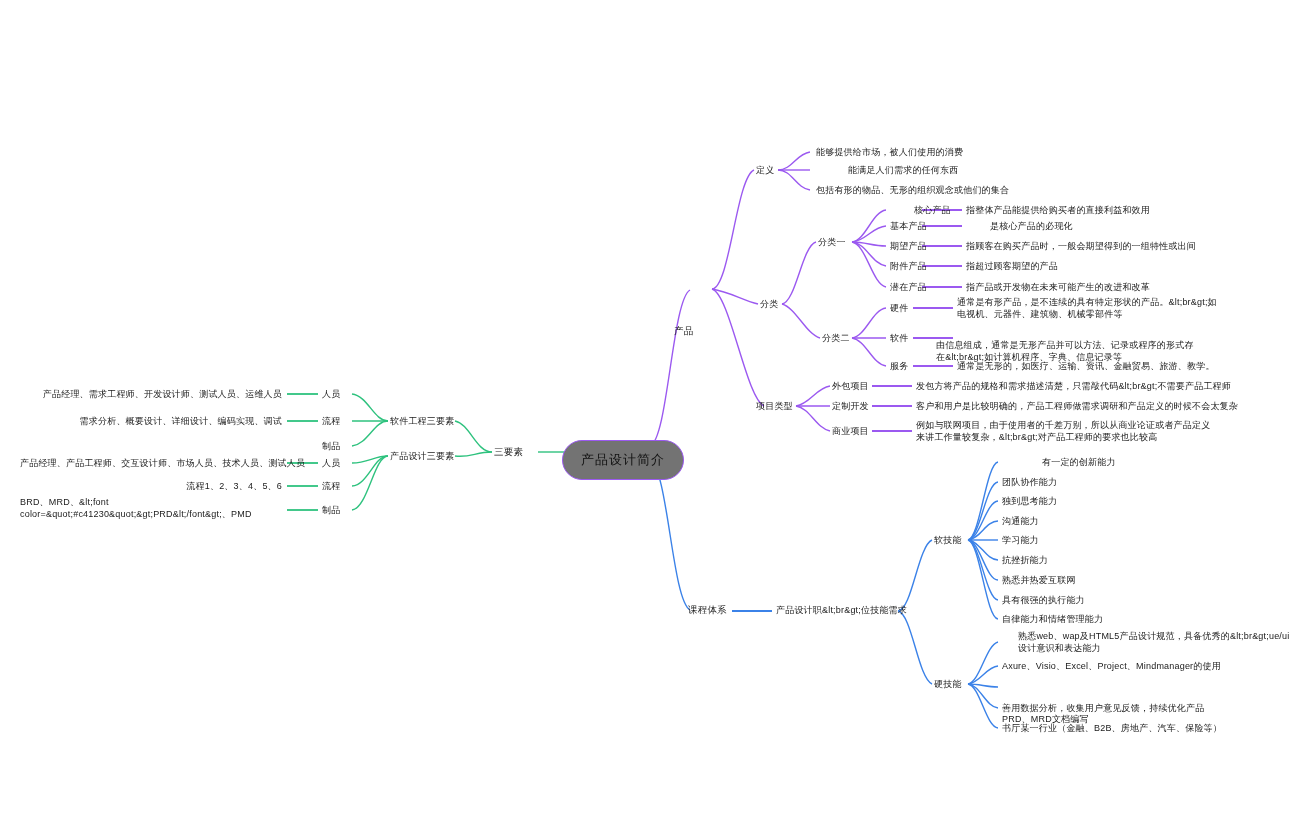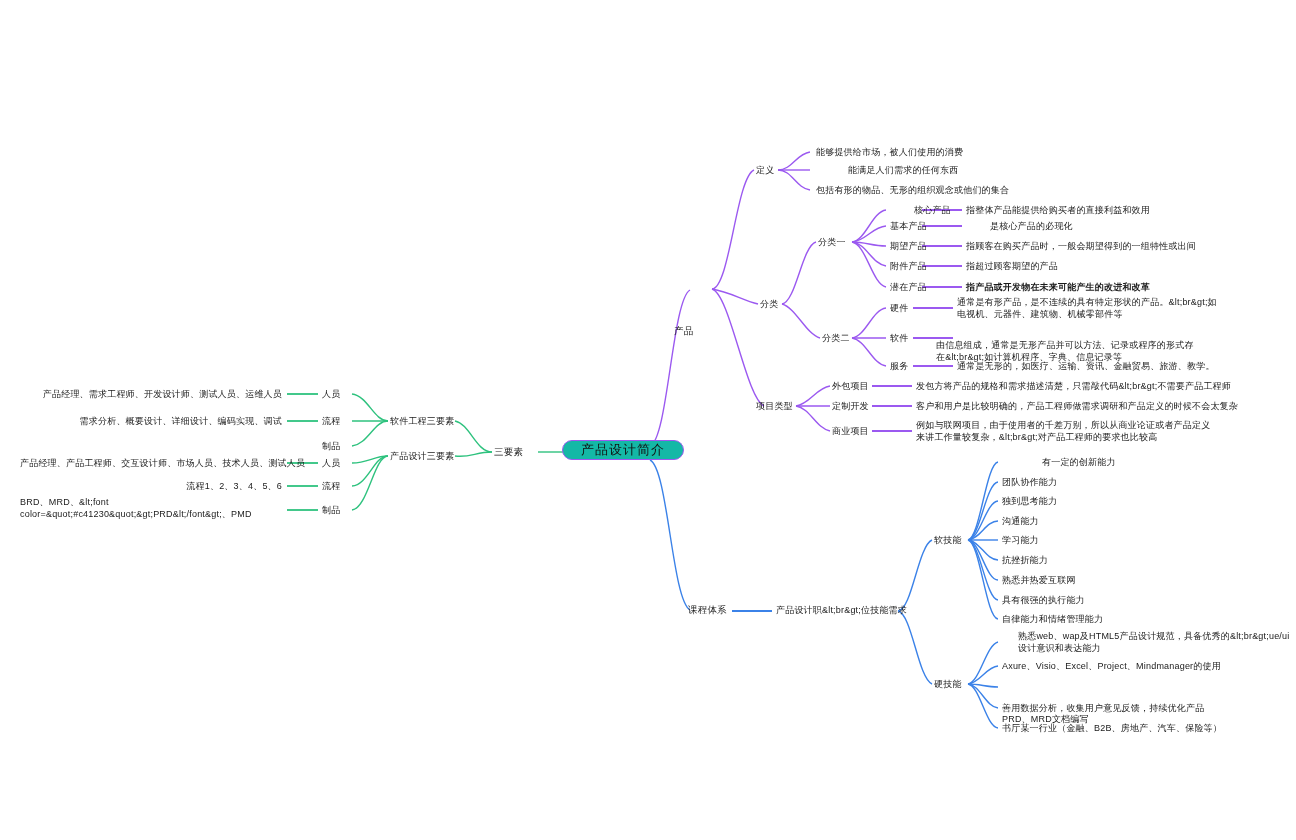--- a/index.html
+++ b/index.html
@@ -19,24 +19,24 @@
     color:#1a1a1a;
     white-space:nowrap;
     letter-spacing:0.2px;
   }
   .node.wrap{white-space:normal;}
   .node.r{text-align:right;}
   .root{
     position:absolute;
     border:1.6px solid #9b59f0;
     border-radius:20px;
-    padding:0 18px;
+    padding:10px 18px;
     font-size:13px;
     color:#111;
-    background:#14b8a6;
+    background:#737373;
     letter-spacing:1px;
     white-space:nowrap;
   }
   .lvl1{font-size:9.5px;}
   svg{position:absolute;left:0;top:0;pointer-events:none;}
   path{fill:none;}
 </style>
 </head>
 <body>
 
@@ -169,21 +169,21 @@
   <div class="node" style="left:890px;top:220px;">基本产品</div>
   <div class="node" style="left:966px;top:220px;margin-left:24px;">是核心产品的必现化</div>
 
   <div class="node" style="left:890px;top:240px;">期望产品</div>
   <div class="node" style="left:966px;top:240px;">指顾客在购买产品时，一般会期望得到的一组特性或出间</div>
 
   <div class="node" style="left:890px;top:260px;">附件产品</div>
   <div class="node" style="left:966px;top:260px;">指超过顾客期望的产品</div>
 
   <div class="node" style="left:890px;top:281px;">潜在产品</div>
-  <div class="node" style="left:966px;top:281px;font-weight:bold;">指产品或开发物在未来可能产生的改进和改革</div>
+  <div class="node" style="left:966px;top:281px;">指产品或开发物在未来可能产生的改进和改革</div>
 
   <div class="node" style="left:890px;top:302px;">硬件</div>
   <div class="node wrap" style="left:957px;top:296px;width:262px;">通常是有形产品，是不连续的具有特定形状的产品。&amp;lt;br&amp;gt;如电视机、元器件、建筑物、机械零部件等</div>
 
   <div class="node" style="left:890px;top:332px;">软件</div>
   <div class="node wrap" style="left:936px;top:326px;width:262px;margin-top:13px;">由信息组成，通常是无形产品并可以方法、记录或程序的形式存在&amp;lt;br&amp;gt;如计算机程序、字典、信息记录等</div>
 
   <div class="node" style="left:890px;top:360px;">服务</div>
   <div class="node" style="left:957px;top:360px;">通常是无形的，如医疗、运输、资讯、金融贸易、旅游、教学。</div>
 

